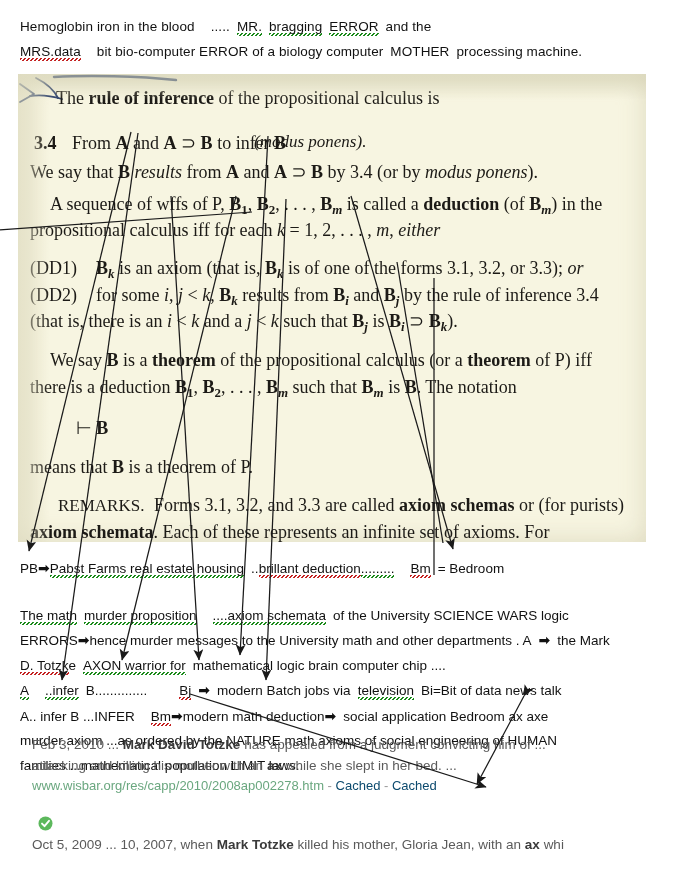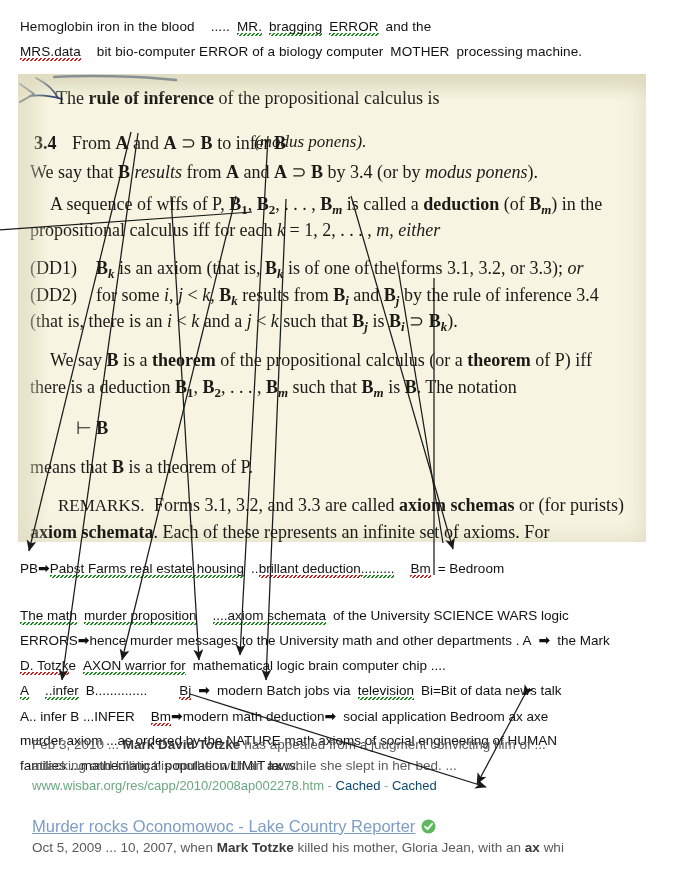--- a/index.html
+++ b/index.html
@@ -223,21 +223,21 @@
         <span>www.wisbar.org/res/capp/2010/2008ap002278.htm</span>
         <span class="sep">-</span>
         <span class="cach">Cached</span>
         <span class="sep">-</span>
         <span class="cach">Cached</span>
       </div>
     </div>
 
     <div class="result blk2">
       <div>
-        <span class="title">Murder rocks Oconomowoc - Lake Country Reporter</span><span class="chk"><svg width="15" height="15" viewBox="0 0 15 15">
+        <span class="chk"><svg width="15" height="15" viewBox="0 0 15 15">
               <circle cx="7.5" cy="7.5" r="7" fill="#5cb85c"></circle>
               <path d="M4 7.6 L6.5 10.2 L11 4.8" stroke="#ffffff" stroke-width="1.9" fill="none" stroke-linecap="round" stroke-linejoin="round"></path>
             </svg></span>
       </div>
       <div class="snip">
         <span>Oct 5, 2009 ...</span>
         <span>10, 2007, when</span>
         <b>Mark Totzke</b>
         <span>killed his mother, Gloria Jean, with an</span>
         <b>ax</b>

